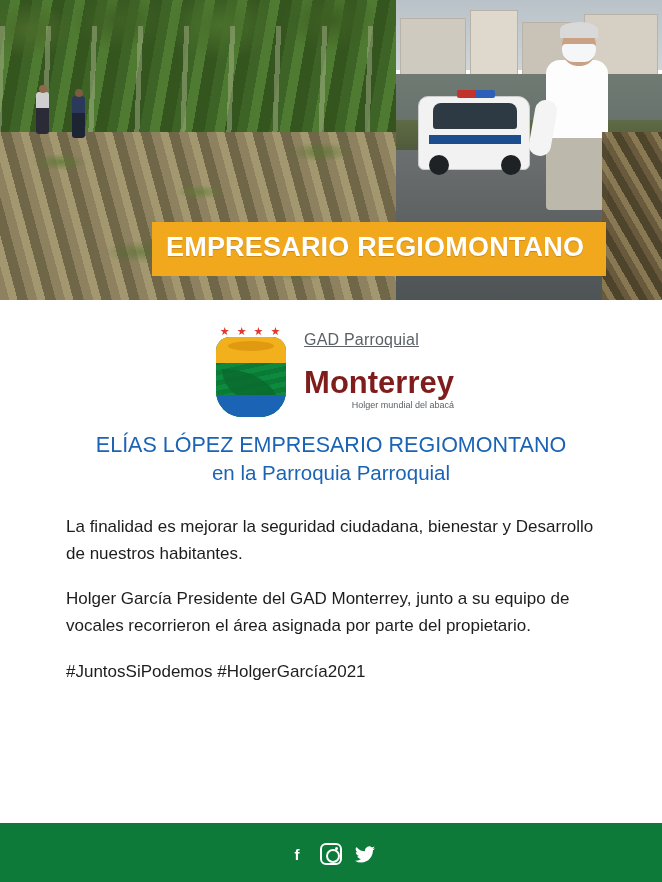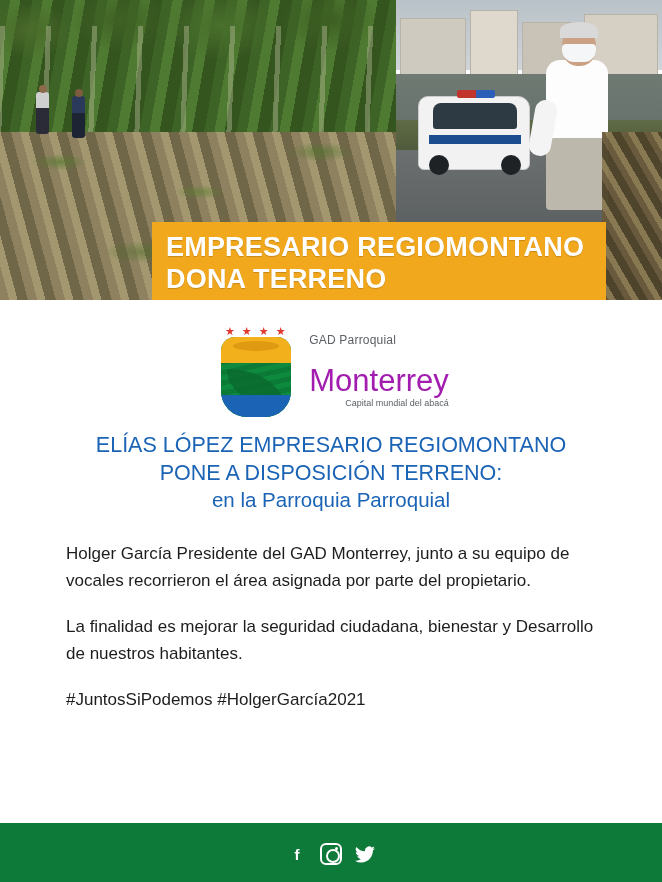--- a/index.html
+++ b/index.html
@@ -216,22 +216,22 @@
   .logo-mark .shield .leaf {
     position:absolute; left:6px; top:32px; width:58px; height:40px;
     background:#0a6b30; border-radius:0 100% 0 100%;
     opacity:.9;
   }
   .logo-stars {
     position:absolute; left:2px; top:2px; width:82px; height:16px;
     color:#e03a2f; font-size:11px; letter-spacing:2px; text-align:center;
   }
   .logo-text { line-height: 1; }
-  .logo-text .l1 { font-size: 12px; color:#5b6166; letter-spacing:.2px; }
-  .logo-text .l2 { font-size: 31px; color:#a21caf; font-weight: normal; margin-top:19px; }
+  .logo-text .l1 { font-size: 16px; color:#5b6166; letter-spacing:.2px;text-decoration:underline; }
+  .logo-text .l2 { font-size: 31px; color:#7f1d1d; font-weight: bold; margin-top:19px; }
   .logo-text .l3 { font-size: 9px; color:#5b6166; text-align:right; margin-top:3px; }
 
   
   .subhead {
     text-align:center;
     color:#1b63b5;
     font-size: 21.5px;
     line-height: 1.28;
     padding: 6px 40px 0 40px;
   }
@@ -306,50 +306,48 @@
       <div class="man-body"></div>
       <div class="man-arm"></div>
       <div class="man-head"></div>
       <div class="man-hair"></div>
       <div class="man-mask"></div>
       <div class="debris"></div>
     </div>
 
     <div class="headline">
       <div class="line">EMPRESARIO REGIOMONTANO</div>
-      <div class="line">DONA TERRENO</div>
     </div>
   </div>
 
   <div class="logo-wrap">
     <div class="logo-mark">
       <div class="logo-stars">★ ★ ★ ★</div>
       <div class="shield">
         <div class="top"></div>
         <div class="field"></div>
         <div class="leaf"></div>
         <div class="blue"></div>
       </div>
     </div>
     <div class="logo-text">
       <div class="l1">GAD Parroquial</div>
       <div class="l2">Monterrey</div>
-      <div class="l3">Capital mundial del abacá</div>
+      <div class="l3">Holger mundial del abacá</div>
     </div>
   </div>
 
   <div class="subhead">
     <div>ELÍAS LÓPEZ EMPRESARIO REGIOMONTANO</div>
-    <div>PONE A DISPOSICIÓN TERRENO:</div>
     <div class="s2" style="margin-top:0">en la Parroquia Parroquial</div>
   </div>
 
   <div class="body-text">
+    <p>La finalidad es mejorar la seguridad ciudadana, bienestar y Desarrollo de nuestros habitantes.</p>
     <p>Holger García Presidente del GAD Monterrey, junto a su equipo de vocales recorrieron el área asignada por parte del propietario.</p>
-    <p>La finalidad es mejorar la seguridad ciudadana, bienestar y Desarrollo de nuestros habitantes.</p>
     <p class="hashtags">#JuntosSiPodemos #HolgerGarcía2021</p>
   </div>
 
   <div class="footer-rule"></div>
   <div class="footer">
     <div class="sicon fb">f</div>
     <div class="sicon ig"></div>
     <div class="sicon tw">
       <svg width="20" height="17" viewBox="0 0 24 20" aria-hidden="true">
         <path fill="#ffffff" d="M24 2.4c-.9.4-1.8.7-2.8.8 1-.6 1.8-1.6 2.2-2.7-1 .6-2 1-3.1 1.2A4.9 4.9 0 0 0 11.9 5c0 .4 0 .8.1 1.1A13.9 13.9 0 0 1 1.7.9 4.9 4.9 0 0 0 3.2 7.5a4.8 4.8 0 0 1-2.2-.6v.1c0 2.4 1.7 4.3 3.9 4.8a4.9 4.9 0 0 1-2.2.1 4.9 4.9 0 0 0 4.6 3.4A9.9 9.9 0 0 1 0 17.4 13.9 13.9 0 0 0 7.5 19.6c9.1 0 14-7.5 14-14v-.6c1-.7 1.8-1.6 2.5-2.6z"></path>

